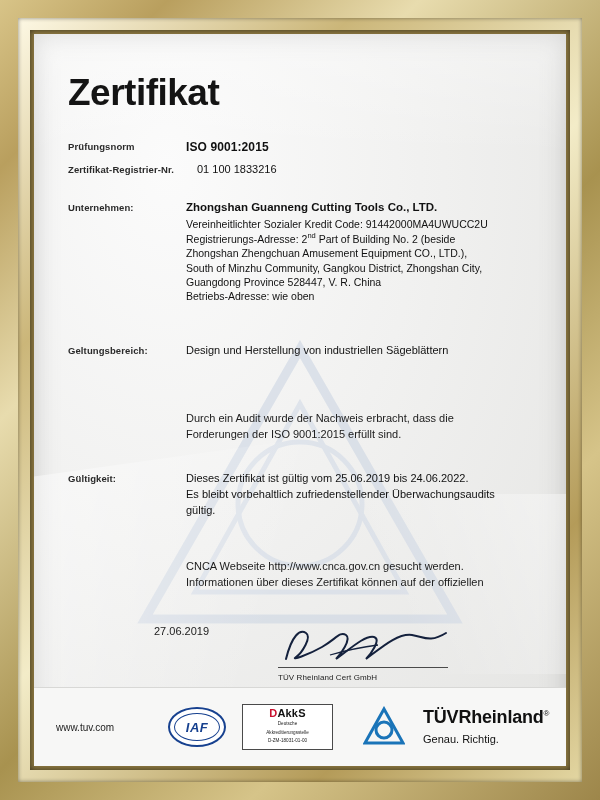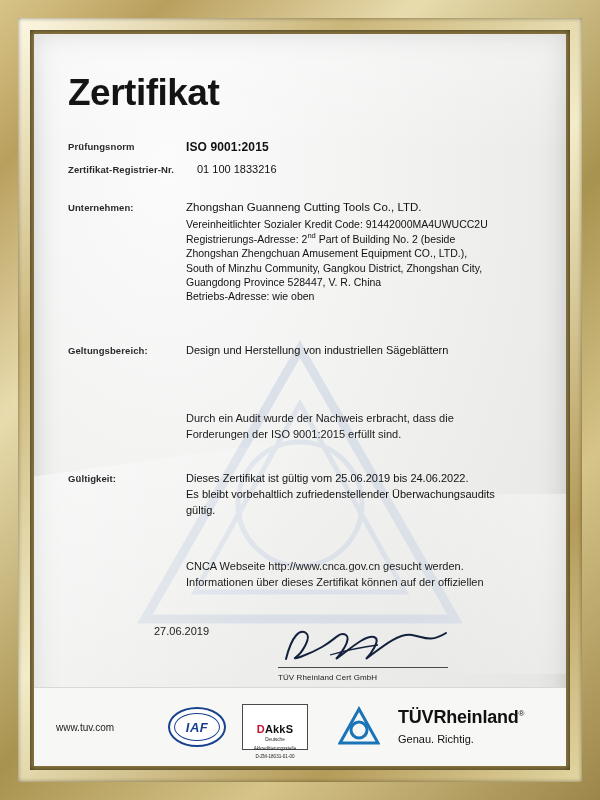--- a/index.html
+++ b/index.html
@@ -118,21 +118,21 @@
     font-weight: 700;
     letter-spacing: .1px;
   }
   .mid-value {
     font-size: 11px;
     font-weight: 400;
     margin-left: 11px;
   }
   .company-name {
     font-size: 11.5px;
-    font-weight: 400;
+    font-weight: 700;
     margin-bottom: 1px;
   }
   .addr-line { font-size: 10.5px; line-height: 1.38; }
   .sup { font-size: 7.5px; vertical-align: super; }
 
   .block-gap-1 { height: 16px; }
   .block-gap-2 { height: 32px; }
   .block-gap-3 { height: 28px; }
 
   .para {
@@ -226,29 +226,29 @@
     display: flex;
     align-items: center;
     justify-content: center;
     font-size: 13px;
     font-weight: 700;
     color: #17418f;
     font-style: italic;
     letter-spacing: .5px;
   }
   .dakks-logo {
-    width: 66px;
+    width: 91px;
     height: 46px;
     border: 1px solid #4a4a4a;
     background: #fff;
     display: flex;
     flex-direction: column;
     align-items: center;
     justify-content: flex-start;
-    padding-top: 19px;
+    padding-top: 3px;
     box-sizing: border-box;
   }
   .dakks-top {
     font-size: 11px;
     font-weight: 700;
     color: #111;
     letter-spacing: .2px;
     line-height: 1;
   }
   .dakks-top .red { color: #c8102e; }

